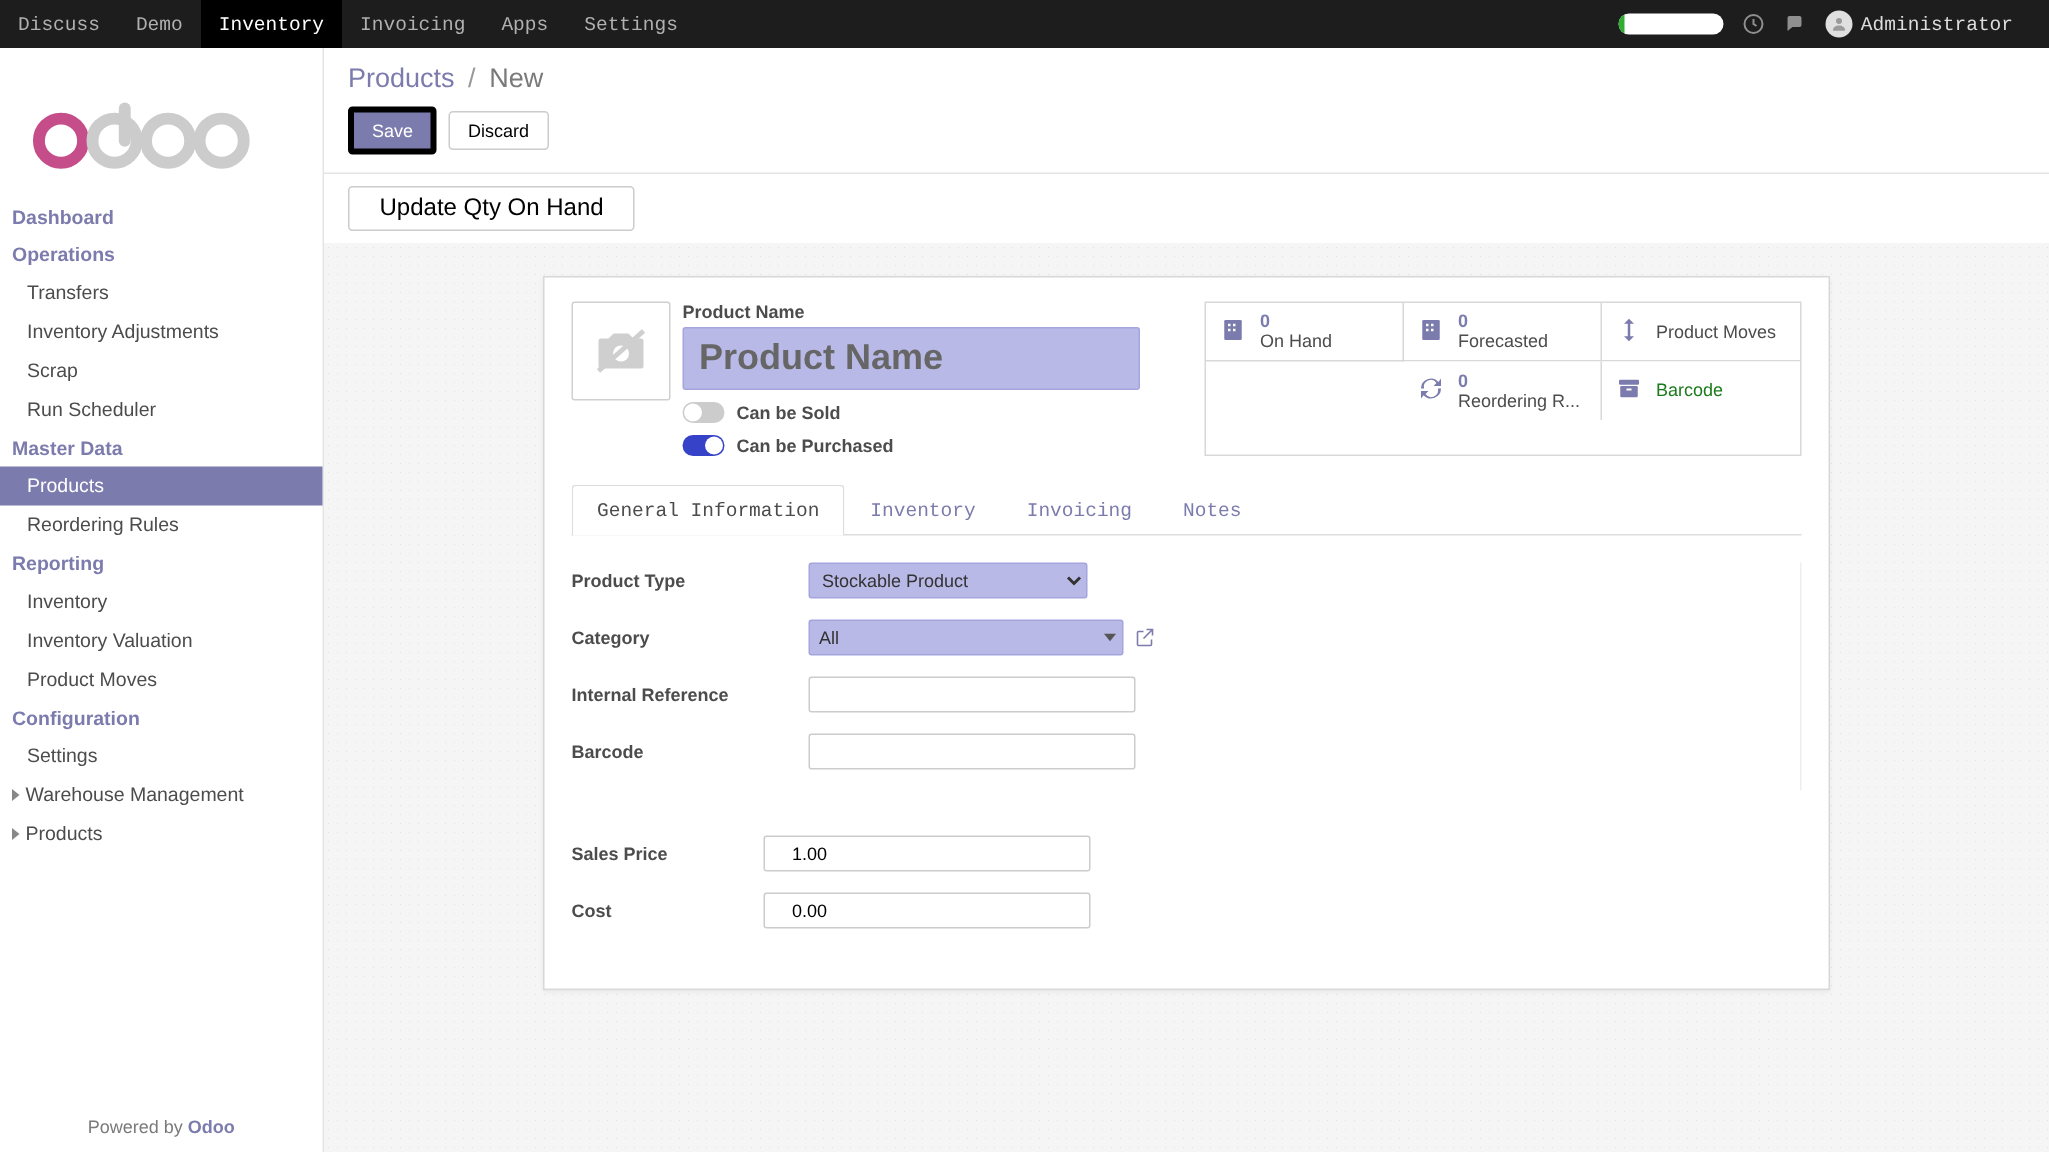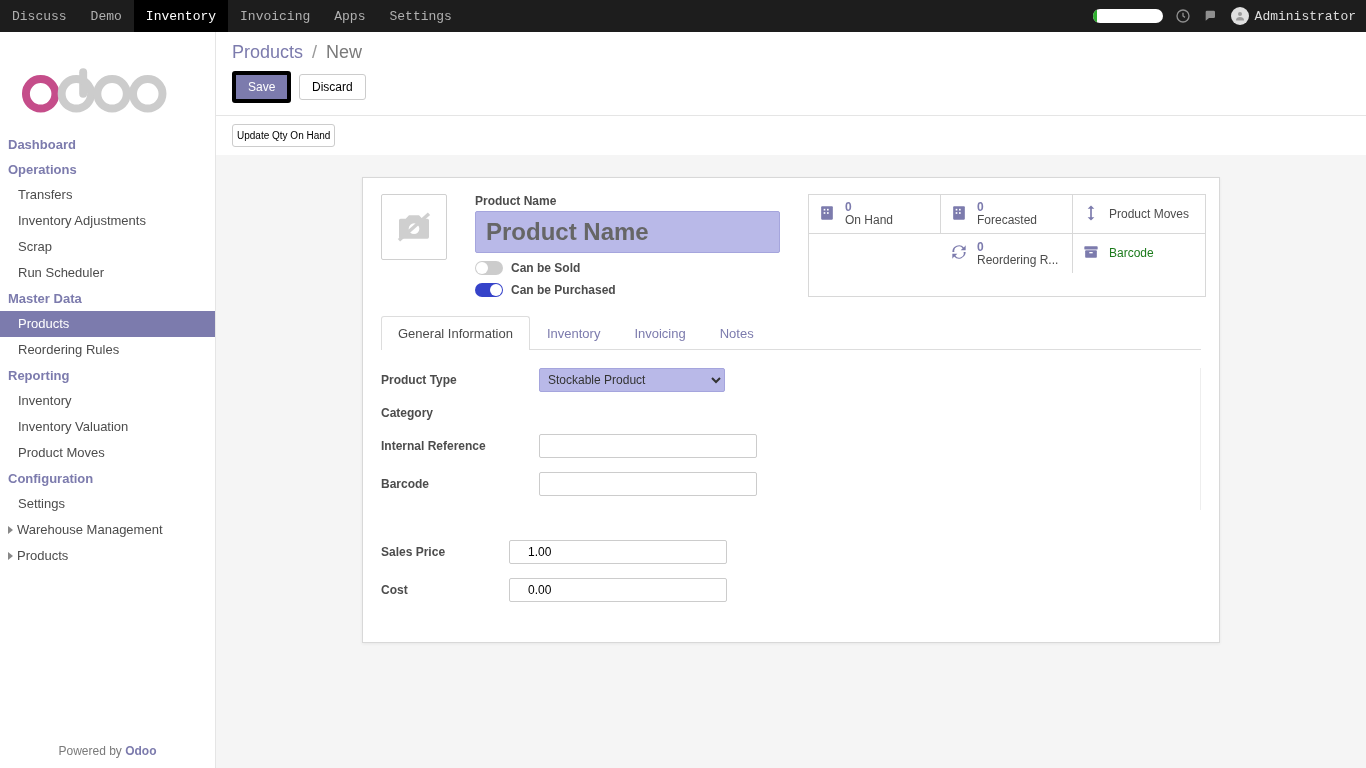--- a/index.html
+++ b/index.html
@@ -34,21 +34,21 @@
   }
   .nav-item.active {
     background: #000;
     color: #fff;
   }
   .nav-right {
     margin-left: auto;
     display: flex;
     align-items: center;
     height: 100%;
-    padding-right: 10px;
+    padding-right: 24px;
     gap: 12px;
   }
   .progress-pill {
     width: 70px;
     height: 14px;
     border-radius: 7px;
     background: #fff;
     position: relative;
     overflow: hidden;
   }
@@ -136,42 +136,42 @@
     margin-right:4px;
   }
   .cp-buttons .btn-primary {
     background:#7c7bad;border:4px solid #000000;color:#fff;
   }
 
   .toolbox {
     padding:8px 16px;
   }
   .toolbox button {
-    font-size:10px;padding:5px 4px;border:1px solid #ccc;background:#fff;border-radius:3px;cursor:pointer;
+    font-size:16px;padding:5px 20px;border:1px solid #ccc;background:#fff;border-radius:3px;cursor:pointer;
   }
 
   .dotted-bg {
     flex:1;
     background-image: radial-gradient(#e0e0e0 0.5px, transparent 0.5px);
     background-size: 6px 6px;
     background-color:#f5f5f5;
     padding:20px 0;
     overflow:auto;
   }
   .form-sheet {
     width:858px;
     margin: 2px auto 30px;
     background:#fff;
     border:1px solid #d8d8d8;
     box-shadow: 0 1px 3px rgba(0,0,0,.06);
     padding:16px 18px 26px;
   }
 
   
-  .sheet-top { display:flex; gap:28px; }
+  .sheet-top { display:flex; gap:8px; }
   .image-box {
     width:66px;height:66px;
     border:1px solid #d0d0d0;
     display:flex;align-items:center;justify-content:center;
     flex:0 0 66px;
     border-radius:2px;
   }
   .image-box svg { width:40px;height:40px;fill:#cfcfcf; }
 
   .title-col { flex:1; }
@@ -224,20 +224,21 @@
   .stat-btn .txt { display:flex;flex-direction:column;line-height:13px;overflow:hidden;white-space:nowrap;text-overflow:ellipsis; }
   .stat-btn .num { color:#7c7bad;font-weight:bold; }
   .stat-btn.single .lbl { font-size:12px; }
   .stat-btn.inactive-green .lbl { color:#1b7a1b;font-weight:normal; }
 
   
   .tabs {
     margin-top:18px;
     border-bottom:1px solid #ddd;
     display:flex;
+    font-family:Liberation Mono, monospace;
   }
   .tab {
     padding:9px 16px;
     font-size:13px;
     cursor:pointer;
     color:#7c7bad;
     position:relative;
     top:1px;
     border:1px solid transparent;
     border-bottom:none;
@@ -480,20 +481,31 @@
             <div class="frow">
               <div class="lab">Product Type</div>
               <div class="ctl">
                 <select class="sel">
                   <option>Stockable Product</option>
                 </select>
               </div>
             </div>
             <div class="frow">
               <div class="lab">Category</div>
+              <div class="ctl" style="display:flex;align-items:center;gap:6px;">
+                <div class="combo">
+                  <span>All</span>
+                  <span class="dd"></span>
+                </div>
+                <span class="ext-link">
+                  <svg viewBox="0 0 24 24">
+                      <path d="M14 4h6v6M20 4l-9 9M19 14v5a1 1 0 01-1 1H6a1 1 0 01-1-1V7a1 1 0 011-1h5"></path>
+                    </svg>
+                </span>
+              </div>
             </div>
             <div class="frow">
               <div class="lab">Internal Reference</div>
               <div class="ctl"><input class="txt" value="" style=""></div>
             </div>
             <div class="frow">
               <div class="lab">Barcode</div>
               <div class="ctl"><input class="txt" value="" style=""></div>
             </div>
           </div>

